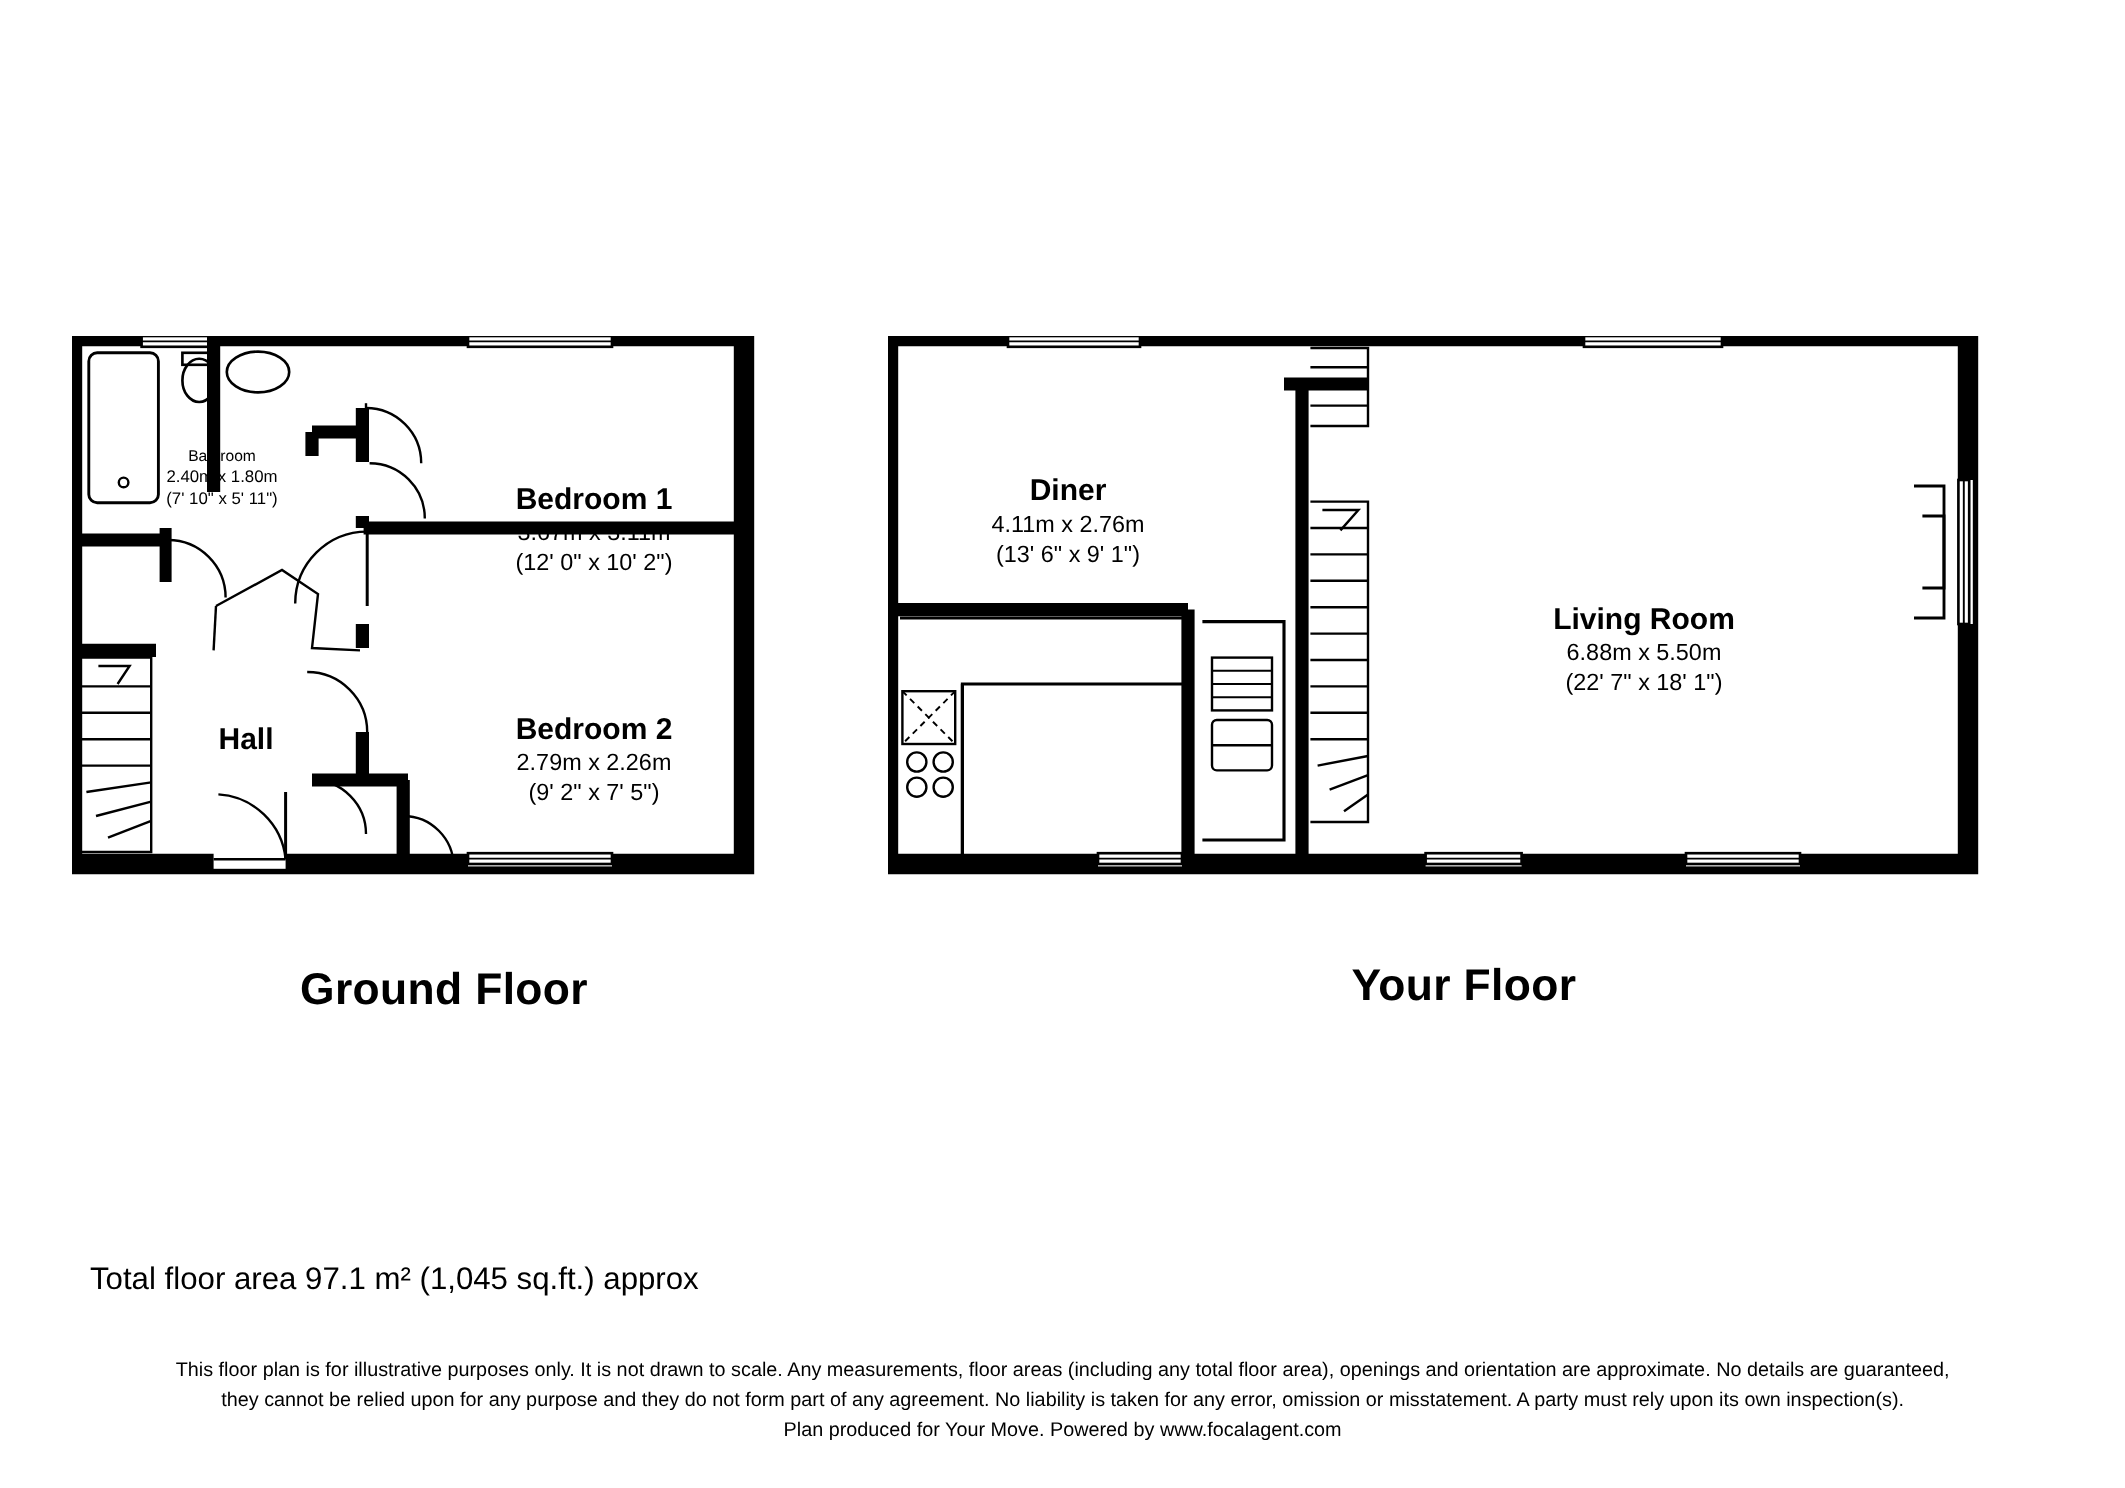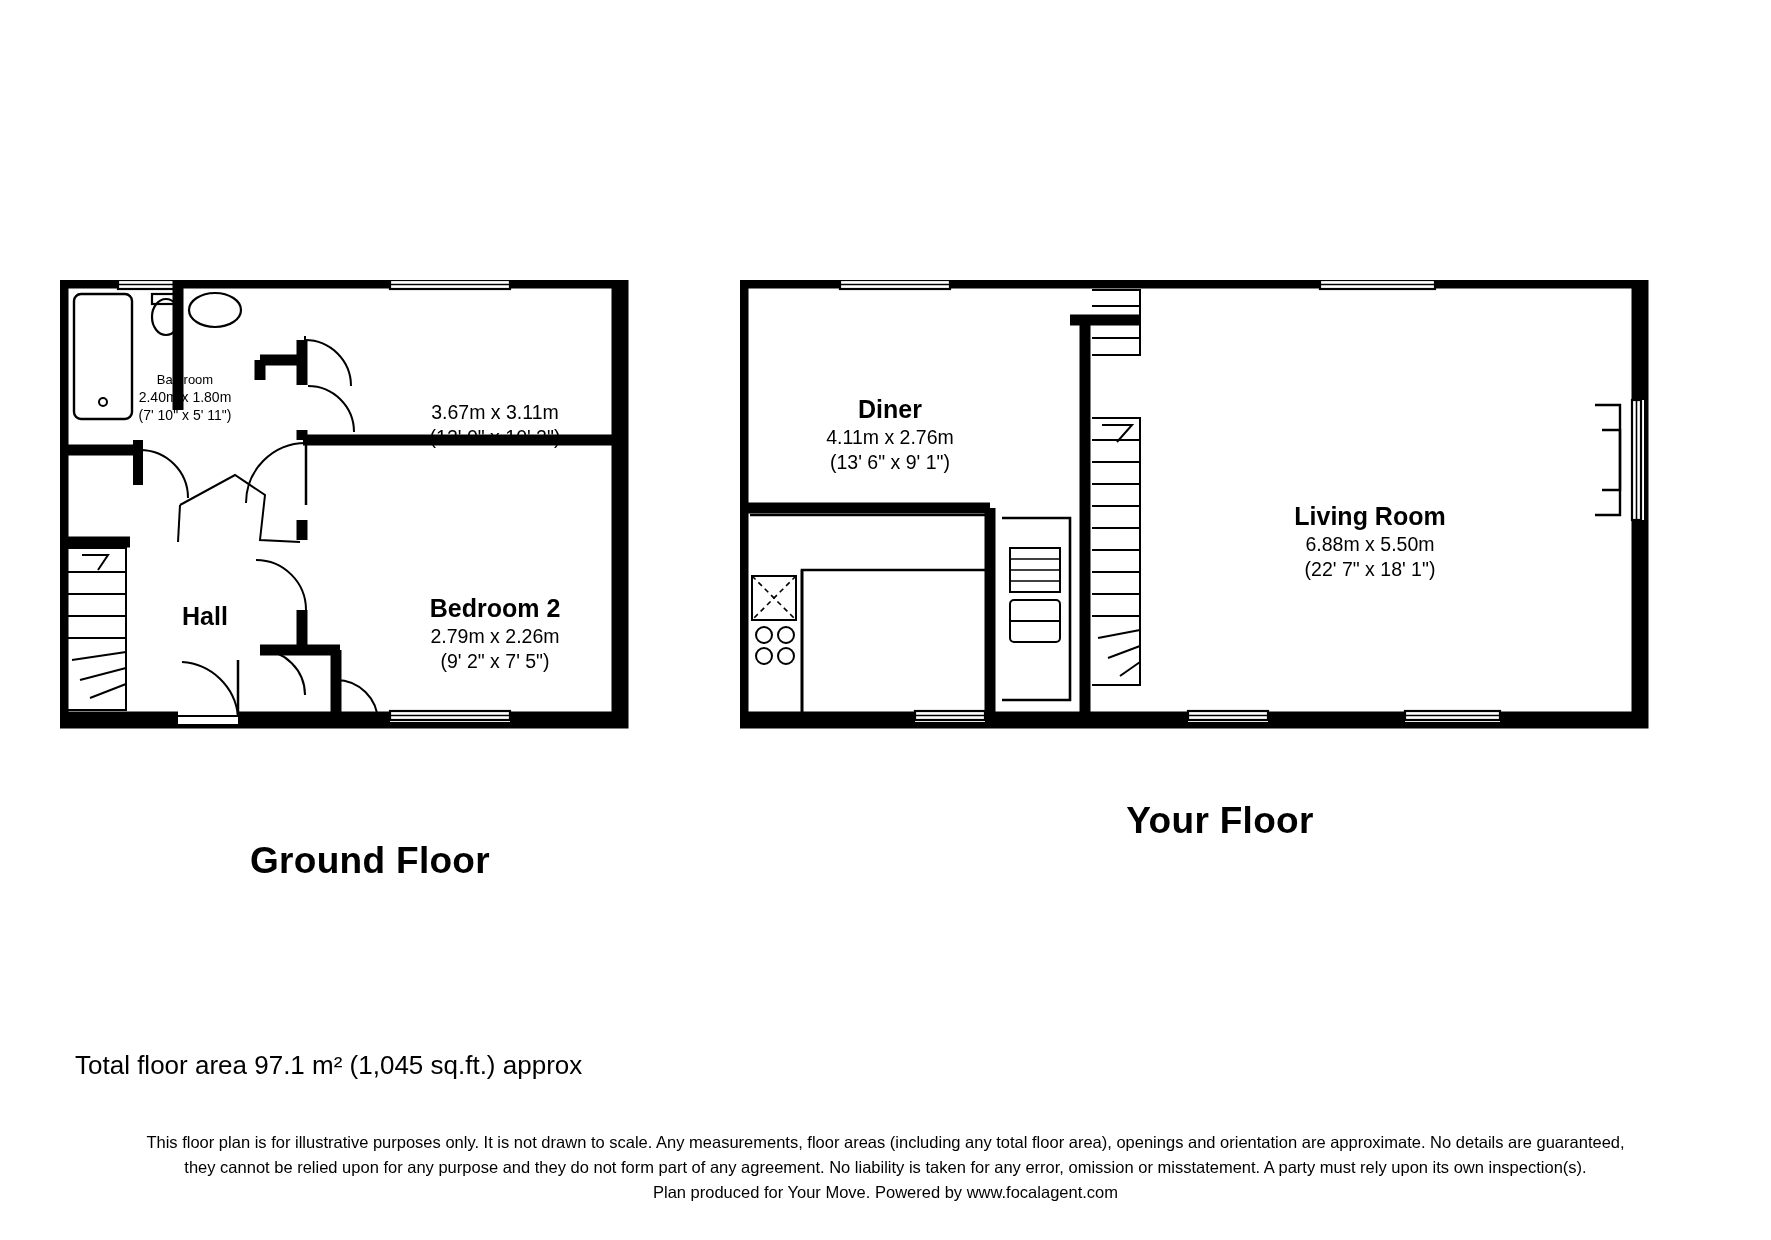--- a/index.html
+++ b/index.html
@@ -28,21 +28,21 @@
   #first-plan  { left: 740px; top: 280px; width: 960px; height: 510px; }
 
   .floor-title {
     position: absolute;
     font-size: 37px;
     font-weight: bold;
     letter-spacing: 0.3px;
     text-align: center;
     white-space: nowrap;
   }
-  #ground-title { left: 0px; top: 840px; width: 740px; }
+  #ground-title { left: 0px; top: 804px; width: 740px; }
   #first-title  { left: 740px; top: 800px; width: 960px; }
 
   .room-label {
     position: absolute;
     text-align: center;
     line-height: 1.28;
     white-space: nowrap;
   }
   .room-label .rname {
     font-size: 25px;
@@ -241,20 +241,21 @@
     </g>
   </svg>
 
   <div class="room-label small" id="label-bathroom">
     <span class="rname">Bathroom</span>
     <span class="rdim">2.40m x 1.80m</span>
     <span class="rdim">(7' 10" x 5' 11")</span>
   </div>
 
   <div class="room-label" id="label-bedroom1">
+    <span class="rname">Bedroom 1</span>
     <span class="rdim">3.67m x 3.11m</span>
     <span class="rdim">(12' 0" x 10' 2")</span>
   </div>
 
   <div class="room-label" id="label-hall">
     <span class="rname">Hall</span>
   </div>
 
   <div class="room-label" id="label-bedroom2">
     <span class="rname">Bedroom 2</span>

